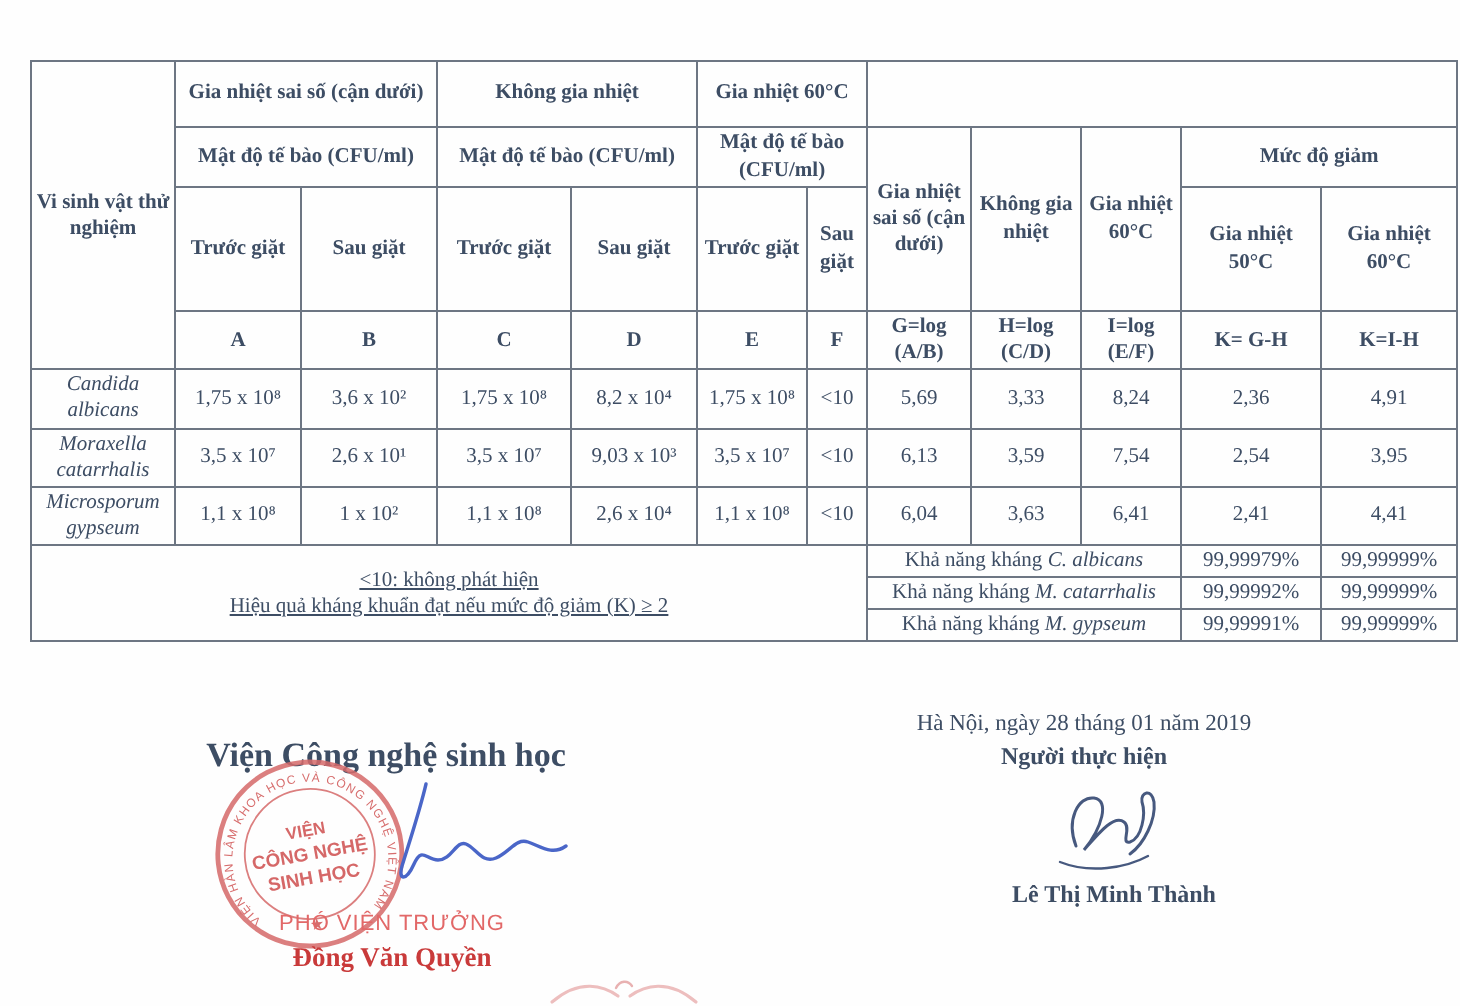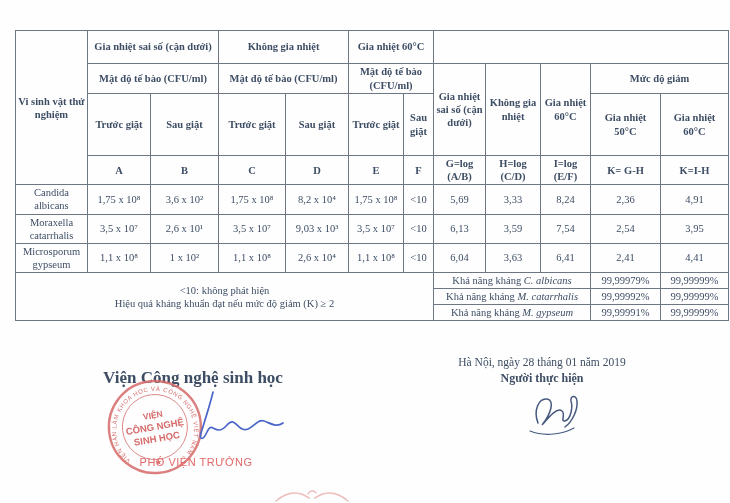--- a/index.html
+++ b/index.html
@@ -15,23 +15,23 @@
     position:absolute; left:15px; top:30px; width:713px;
     border-collapse:collapse; table-layout:fixed;
   }
   table.main td{
     border:1px solid #6d7683; text-align:center; vertical-align:middle;
     font-size:10.5px; line-height:1.25; padding:1px 2px; color:#3d4d64;
     overflow:hidden;
   }
   td.b{font-weight:bold; font-size:10.8px;}
   td.org-head{text-align:left; padding-left:5px; padding-bottom:34px; vertical-align:middle;}
-  td.organism{text-align:left; padding-left:4px; }
+  td.organism{text-align:left; padding-left:4px; font-style:italic;}
   td.formula{text-align:left; padding-left:3px;}
-  td.notes-cell{text-align:left; padding-left:6px; vertical-align:middle; line-height:1.5;}
+  td.notes-cell{text-align:left; padding-left:6px; vertical-align:middle; line-height:1.5;text-decoration:underline;}
   td.resist{text-align:left; padding-left:6px;}
   td.resist i{font-style:italic;}
   tr.r1{height:33px;} tr.r2{height:30px;} tr.r3{height:62px;} tr.r4{height:25px;}
   tr.rd{height:28px;} tr.rb{height:16px;}
   .sig-text{position:absolute; white-space:nowrap; transform:translateX(-50%);}
   .org-name{top:368px; left:193px; font-weight:bold; font-size:17px; color:#3d4d64;}
   .date-line{top:356px; left:542px; font-size:11.5px; color:#3d4d64;}
   .performer-role{top:371px; left:542px; font-weight:bold; font-size:12px; color:#3d4d64;}
   .performer-name{top:440px; left:557px; font-weight:bold; font-size:12px; color:#3d4d64;}
   .deputy-role{top:456px; left:196px; font-family:"Liberation Sans","DejaVu Sans",sans-serif;
@@ -185,29 +185,31 @@
       <text x="57" y="52" font-size="9.5">CÔNG NGHỆ</text>
       <text x="57" y="64" font-size="9.5">SINH HỌC</text>
     </g>
   </svg>
 
   <svg class="sig-blue" width="130" height="55" viewBox="170 388 130 55">
     <path d="M213,392 C210,405 205,420 201,433 C199,440 203,441 207,432 C211,423 213,430 219,430 C226,430 228,420 233,422 C238,424 241,432 248,429 C255,426 258,419 264,421 C270,423 276,428 283,423" fill="none" stroke="#4a66c8" stroke-width="1.7" stroke-linecap="round"></path>
   </svg>
 
   <div class="sig-text deputy-role">PHÓ VIỆN TRƯỞNG</div>
+  <div class="sig-text deputy-name">Đồng Văn Quyền</div>
 
   <div class="sig-text date-line">Hà Nội, ngày 28 tháng 01 năm 2019</div>
   <div class="sig-text performer-role">Người thực hiện</div>
 
   <svg class="sig-dark" width="90" height="55" viewBox="510 385 90 55">
     <path d="M538,423 C533,410 539,398 547,399 C555,400 551,414 542,425 C549,417 557,407 562,411 C566,414 560,422 565,421 C571,419 573,407 571,401 C570,396 576,394 577,401 C578,410 572,422 565,427" fill="none" stroke="#47597f" stroke-width="1.5" stroke-linecap="round"></path>
     <path d="M530,431 C545,437 563,434 574,428" fill="none" stroke="#47597f" stroke-width="1.2" stroke-linecap="round"></path>
   </svg>
 
+  <div class="sig-text performer-name">Lê Thị Minh Thành</div>
 
   <svg class="partial-mark" width="85" height="21" viewBox="268 482 85 21">
     <path d="M276,501 C290,489 302,493 309,498" fill="none" stroke="#e49c9c" stroke-width="1.6" stroke-linecap="round"></path>
     <path d="M348,501 C334,489 322,493 315,498" fill="none" stroke="#e49c9c" stroke-width="1.6" stroke-linecap="round"></path>
     <path d="M308,494 C310,490 314,490 316,493" fill="none" stroke="#dd8888" stroke-width="1.2" stroke-linecap="round"></path>
   </svg>
 
 </div>
 
 </body></html>

